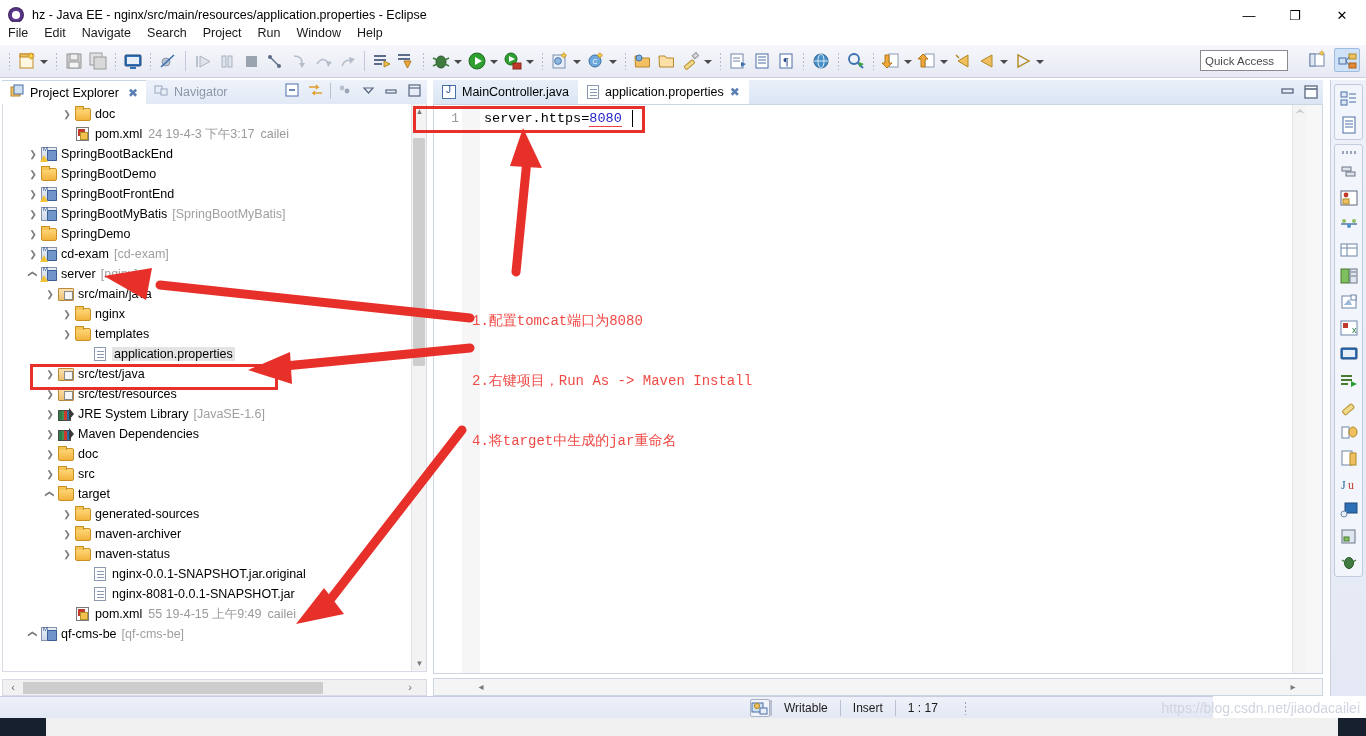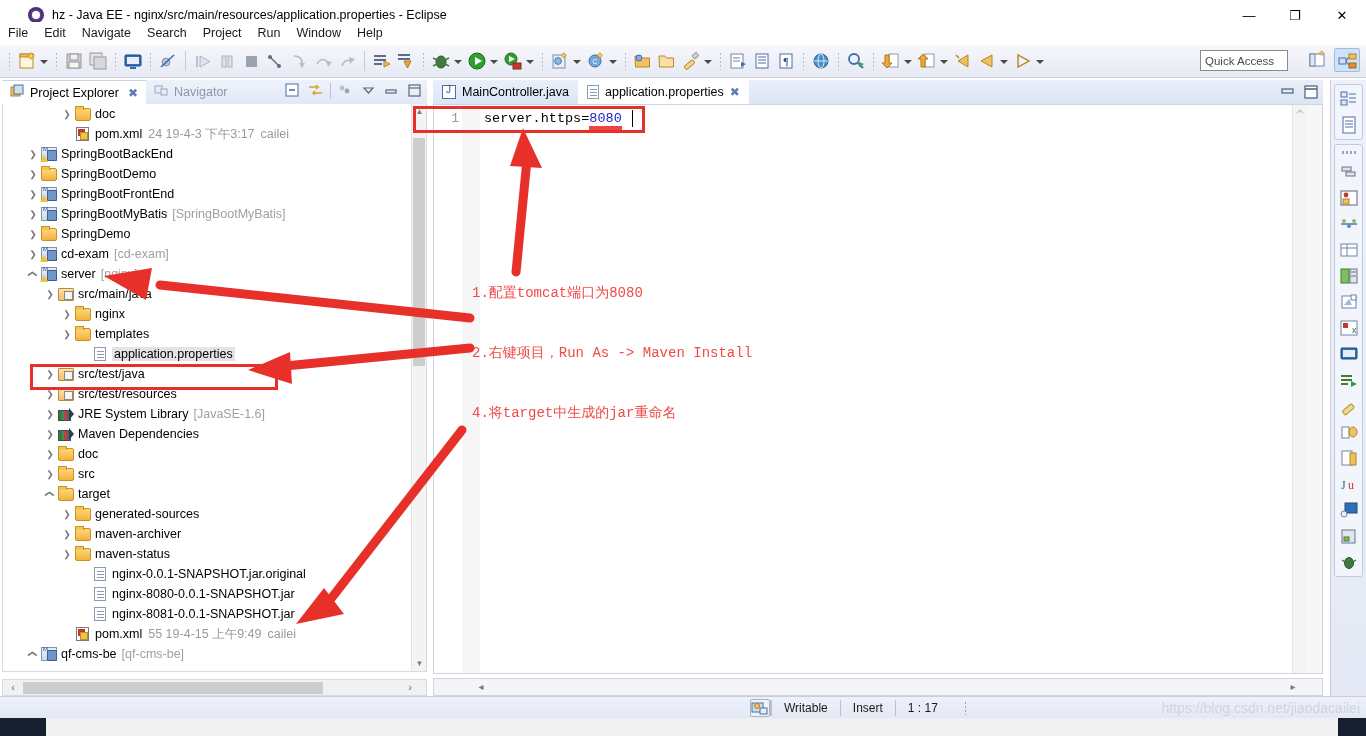--- a/index.html
+++ b/index.html
@@ -12,21 +12,21 @@
   #app {
     position: relative;
     width: 1366px; height: 736px;
     background: #ffffff;
   }
 
   
   .titlebar {
     position: absolute; left: 0; top: 0; width: 1366px; height: 30px;
     background: #ffffff;
-    display: flex; align-items: center; padding-left: 20px;
+    display: flex; align-items: center;
   }
   .titlebar .appicon {
     width: 16px; height: 16px; margin-left: 8px; margin-right: 8px;
     border-radius: 50%;
     background: radial-gradient(circle at 50% 50%, #ffffff 0%, #ffffff 28%, #6b3fa0 30%, #4b2d70 62%, #2f1c48 100%);
     position: relative; flex: 0 0 auto;
   }
   .titlebar .appicon::after {
     content: ""; position: absolute; left: 4px; top: 4px; width: 8px; height: 8px;
     border-radius: 50%; background: #ffffff;
@@ -276,21 +276,21 @@
   }
   .linenum {
     position: absolute; right: 20px; top: 6px; font-family: "Liberation Mono", monospace;
     font-size: 13px; color: #9a9a9a;
   }
   .codetext {
     position: absolute; left: 50px; top: 6px;
     font-family: "Liberation Mono", monospace; font-size: 13.5px; color: #000;
     white-space: pre;
   }
-  .codetext .val { color: #2222cc; border-bottom: 4px solid #ef4444; }
+  .codetext .val { color: #2222cc; border-bottom: 1px solid #ef4444; }
   .caret {
     position: absolute; left: 198px; top: 5px; width: 1px; height: 17px; background: #000;
   }
   .eruler {
     position: absolute; right: 16px; top: 0; width: 14px; height: 100%;
     background: #f4f4f4; border-left: 1px solid #e6e6e6;
   }
   .eruler .mark {
     position: absolute; left: 2px; top: 4px; width: 10px; height: 5px;
     background: #c8c8c8; clip-path: polygon(0 100%,50% 0,100% 100%,50% 55%);
@@ -311,21 +311,21 @@
 
   
   .overlay {
     position: absolute; left: 0; top: 0; width: 1366px; height: 736px;
     pointer-events: none;
   }
   .redbox { position: absolute; border: 3px solid #e8302a; }
 
   .annot {
     position: absolute; color: #f04a46; font-size: 14px;
-    font-family: "Liberation Mono", monospace; white-space: nowrap;
+    font-family: "Liberation Mono", monospace; white-space: nowrap; margin-top: 28px;
   }
 
   
   .fastbar {
     position: absolute; right: 0; top: 80px; width: 36px; height: 616px;
     background: linear-gradient(to bottom,#eef1f9,#e4e9f5);
     border-left: 1px solid #c8cde0;
   }
   .fb-group {
     margin: 4px 3px; padding: 3px 0; border: 1px solid #c2cadd; border-radius: 3px;
@@ -334,21 +334,21 @@
   }
   .fb-ico { width: 22px; height: 22px; position: relative; }
   .fb-dots {
     width: 16px; height: 5px; margin: 2px 0;
     background-image: radial-gradient(#9aa3b8 40%, transparent 41%);
     background-size: 4px 5px;
   }
 
   
   .statusbar {
-    position: absolute; left: 0; bottom: 18px; width: 1366px; height: 22px;
+    position: absolute; left: 0; bottom: 18px; width: 1213px; height: 22px;
     background: linear-gradient(to bottom,#eef1f9,#e3e8f4);
     border-top: 1px solid #c8cde0;
     display: flex; align-items: center;
   }
   .sb-cell {
     font-size: 12px; color: #1a1a1a; padding: 0 12px; height: 22px;
     display: flex; align-items: center; white-space: nowrap;
   }
   .sb-div { width: 1px; height: 16px; background: #b9c0d2; }
   .sb-icon {
@@ -916,28 +916,20 @@
               <span class="ic-file"></span>
             </span>
             <span class="tlabel">nginx-0.0.1-SNAPSHOT.jar.original</span>
           </div>
           <div class="trow">
             <span style="width:74px;flex:0 0 auto;"></span>
             <span class="twist"><span style=""></span></span>
             <span class="ticon">
               <span class="ic-file"></span>
             </span>
-            <span class="tlabel">nginx-8080-0.0.1-SNAPSHOT.jar</span>
-          </div>
-          <div class="trow">
-            <span style="width:74px;flex:0 0 auto;"></span>
-            <span class="twist"><span style=""></span></span>
-            <span class="ticon">
-              <span class="ic-file"></span>
-            </span>
             <span class="tlabel">nginx-8081-0.0.1-SNAPSHOT.jar</span>
           </div>
           <div class="trow">
             <span style="width:57px;flex:0 0 auto;"></span>
             <span class="twist"><span style=""></span></span>
             <span class="ticon">
               <span class="ic-xml"></span>
             </span>
             <span class="tlabel">pom.xml</span>
             <span class="tdim">55   19-4-15 上午9:49</span>

